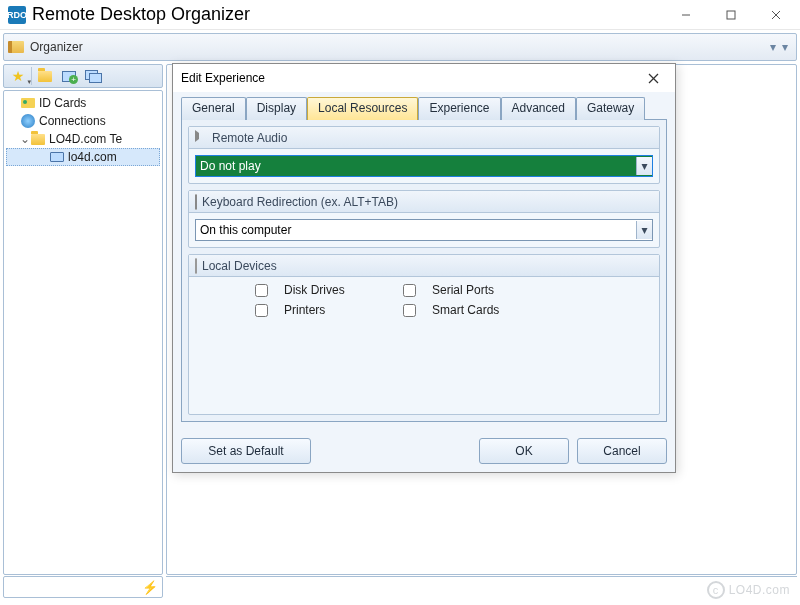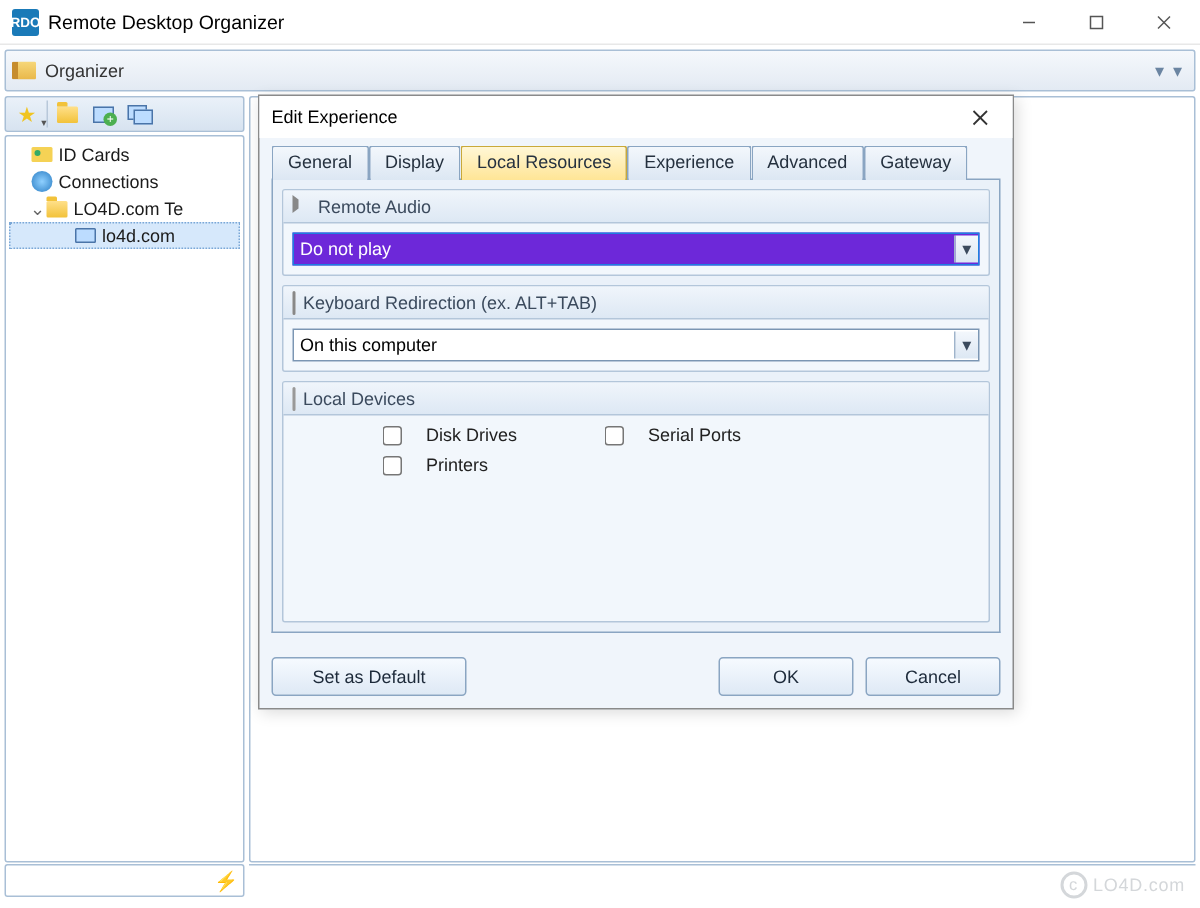--- a/index.html
+++ b/index.html
@@ -1,21 +1,21 @@
 <!DOCTYPE html>
 <html><head>
   <meta charset="utf-8">
   <style>
     * { box-sizing: border-box; margin: 0; padding: 0; font-family: "Segoe UI", Tahoma, sans-serif; font-size: 12px; }
     body { background: #fff; width: 800px; height: 605px; position: relative; overflow: hidden; }
 
     
     .titlebar { height: 30px; background: #fff; border-bottom: 1px solid #e8e8e8; display: flex; align-items: center; padding: 0 2px; }
     .titlebar .app-icon { width: 18px; height: 18px; background: #1a7ab8; border-radius: 2px; margin: 16px 6px; display: flex; align-items: center; justify-content: center; color: #fff; font-size: 9px; font-weight: bold; }
-    .titlebar .title { flex: 1; color: #000; font-size: 13px; }
+    .titlebar .title { flex: 1; color: #000; font-size: 18px; }
     .titlebar .win-controls { display: flex; }
     .titlebar .win-btn { width: 45px; height: 28px; display: flex; align-items: center; justify-content: center; cursor: pointer; }
     .titlebar .win-btn svg { stroke: #555; }
 
     
     .organizer-bar { height: 28px; background: linear-gradient(#f5f8fc, #e3eaf3); border: 1px solid #a9bfd6; margin: 3px; border-radius: 2px; display: flex; align-items: center; padding: 0 4px; }
     .organizer-bar .org-icon { width: 18px; height: 14px; margin-right: 4px; display:flex; align-items:center; }
     .organizer-bar .org-label { color: #333; }
     .organizer-bar .spacer { flex: 1; }
     .organizer-bar .chevrons { display: flex; gap: 6px; color: #6b85a2; padding-right: 4px; }
@@ -53,21 +53,21 @@
     .dlg-body { flex:1; padding: 4px 8px 8px 8px; display:flex; flex-direction:column; }
     .tabs { display: flex; border-bottom: 1px solid #8aa5c2; height: 24px; }
     .tab { padding: 3px 10px; border: 1px solid #8aa5c2; border-bottom: none; margin-right: 0px; background: linear-gradient(#f3f7fc,#dce7f3); color: #25313f; cursor: pointer; border-radius: 2px 2px 0 0; position: relative; top: 1px; }
     .tab.active { background: linear-gradient(#fff7d6,#ffe596); border-color: #c9a93a; z-index: 2; }
     .tab-page { flex:1; border: 1px solid #8aa5c2; border-top: none; background: #eaf1f9; padding: 6px; display:flex; flex-direction:column; gap:6px; }
 
     .section { border: 1px solid #b3c6da; background: #f2f7fc; border-radius: 2px; }
     .section-header { height: 22px; background: linear-gradient(#f0f5fb,#dde8f4); border-bottom: 1px solid #b3c6da; display: flex; align-items: center; padding: 0 6px; color: #3b4a5d; gap: 5px; }
     .section-body { padding: 6px; }
     .combo { height: 22px; border: 1px solid #7b96b3; background: #fff; display: flex; align-items: center; padding: 0 4px; cursor: pointer; }
-    .combo.selected { background: #6d28d9; color: #fff; border-color: #1e7fe0; }
+    .combo.selected { background: #15803d; color: #fff; border-color: #1e7fe0; }
     .combo .combo-text { flex:1; white-space: nowrap; overflow: hidden; }
     .combo .combo-arrow { width: 16px; height: 18px; border-left: 1px solid #9fb4cb; background: linear-gradient(#f3f7fc,#dce7f3); display:flex; align-items:center; justify-content:center; color:#3b4a5d; margin-right:-4px; }
     .combo.selected .combo-arrow { background: linear-gradient(#f3f7fc,#dce7f3); color:#3b4a5d; }
 
     .devices-label { color: #1f3b7a; margin: 4px 2px 8px; }
     .checkgrid { display: grid; grid-template-columns: 140px 140px; gap: 6px 8px; margin-left: 60px; }
     .chk { display: flex; align-items: center; gap: 16px; color: #222; }
     .chk input { width: 13px; height: 13px; }
 
     .dlg-buttons { display: flex; gap: 8px; padding: 8px; align-items: center; }
@@ -252,20 +252,24 @@
               <span>Disk Drives</span>
             </label>
             <label class="chk">
               <input type="checkbox" style="">
               <span>Serial Ports</span>
             </label>
             <label class="chk">
               <input type="checkbox" style="">
               <span>Printers</span>
             </label>
+            <label class="chk">
+              <input type="checkbox" style="">
+              <span>Smart Cards</span>
+            </label>
           </div>
         </div>
       </div>
 
     </div>
   </div>
   <div class="dlg-buttons">
     <div class="btn" style="min-width:130px;">Set as Default</div>
     <div class="spacer"></div>
     <div class="btn">OK</div>

